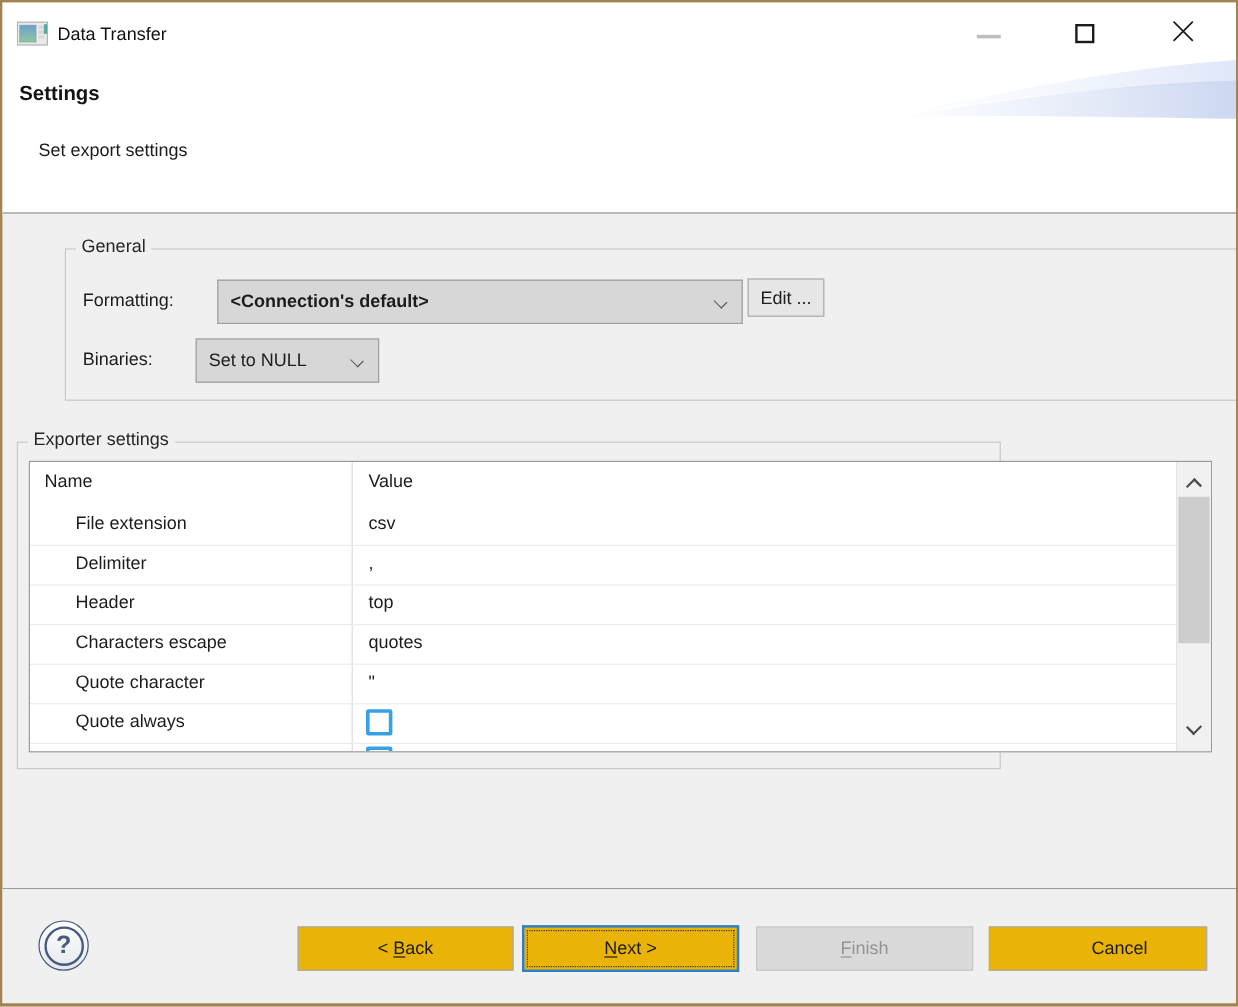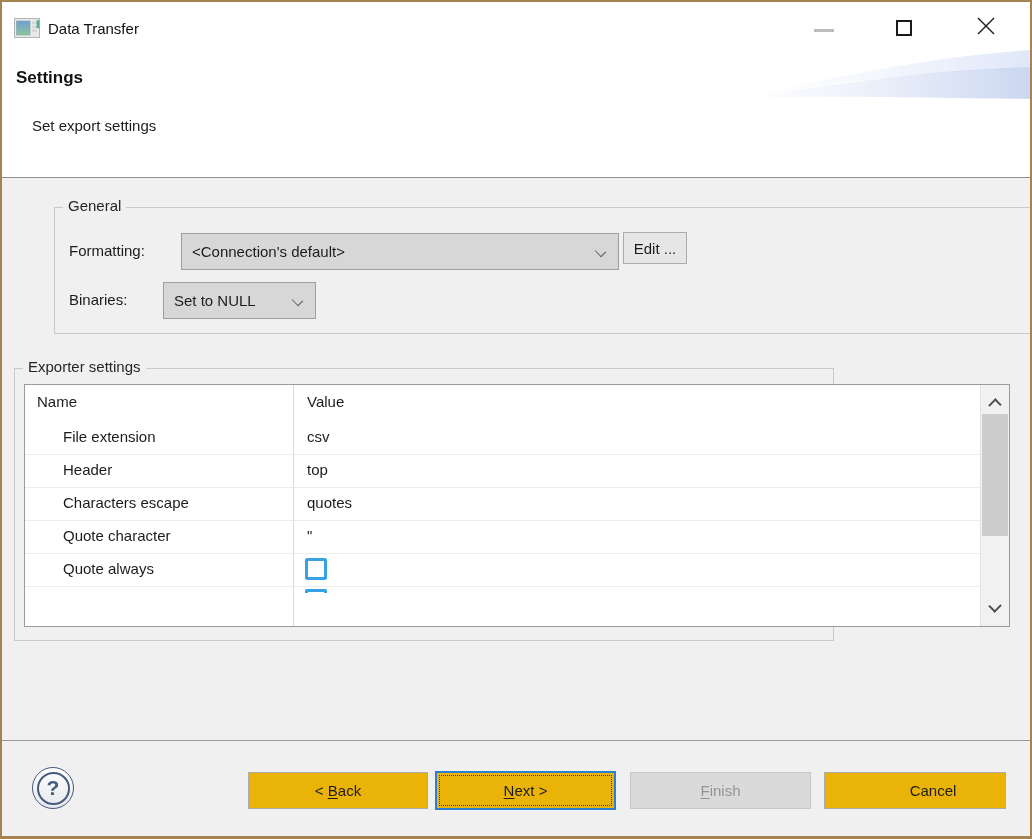--- a/index.html
+++ b/index.html
@@ -37,21 +37,21 @@
   .group-exporter { left:12px; top:366px; width:820px; height:273px; }
 
   .lbl { position:absolute; font-size:15px; white-space:nowrap; }
   .lbl-fmt { left:14px; top:34px; }
   .lbl-bin { left:14px; top:83px; }
 
   .combo {
     position:absolute; height:37px; background:#d7d7d7; border:1px solid #9e9e9e;
     display:flex; align-items:center; padding:0 28px 0 10px; cursor:default;
   }
-  .combo-fmt { left:126px; top:25px; width:438px; }
+  .combo-fmt { left:126px; top:25px; width:438px;font-weight:bold; }
   .combo-bin { left:108px; top:74px; width:153px; }
   .combo-text { white-space:nowrap; overflow:hidden; }
   .chev {
     position:absolute; right:13px; top:13px; width:9px; height:9px;
     border-right:1.6px solid #555; border-bottom:1.6px solid #555;
     transform:rotate(45deg) scale(1,0.8);
   }
 
   .btn {
     font-family:"Liberation Sans", sans-serif; font-size:15px; color:#1c1c1c;
@@ -193,20 +193,24 @@
       <div class="t-header">
         <span class="th-name">Name</span>
         <span class="th-val">Value</span>
       </div>
 
       <div class="t-row">
         <span class="cell-name">File extension</span>
         <span class="cell-val">csv</span>
       </div>
       <div class="t-row">
+        <span class="cell-name">Delimiter</span>
+        <span class="cell-val">,</span>
+      </div>
+      <div class="t-row">
         <span class="cell-name">Header</span>
         <span class="cell-val">top</span>
       </div>
       <div class="t-row">
         <span class="cell-name">Characters escape</span>
         <span class="cell-val">quotes</span>
       </div>
       <div class="t-row">
         <span class="cell-name">Quote character</span>
         <span class="cell-val">"</span>

